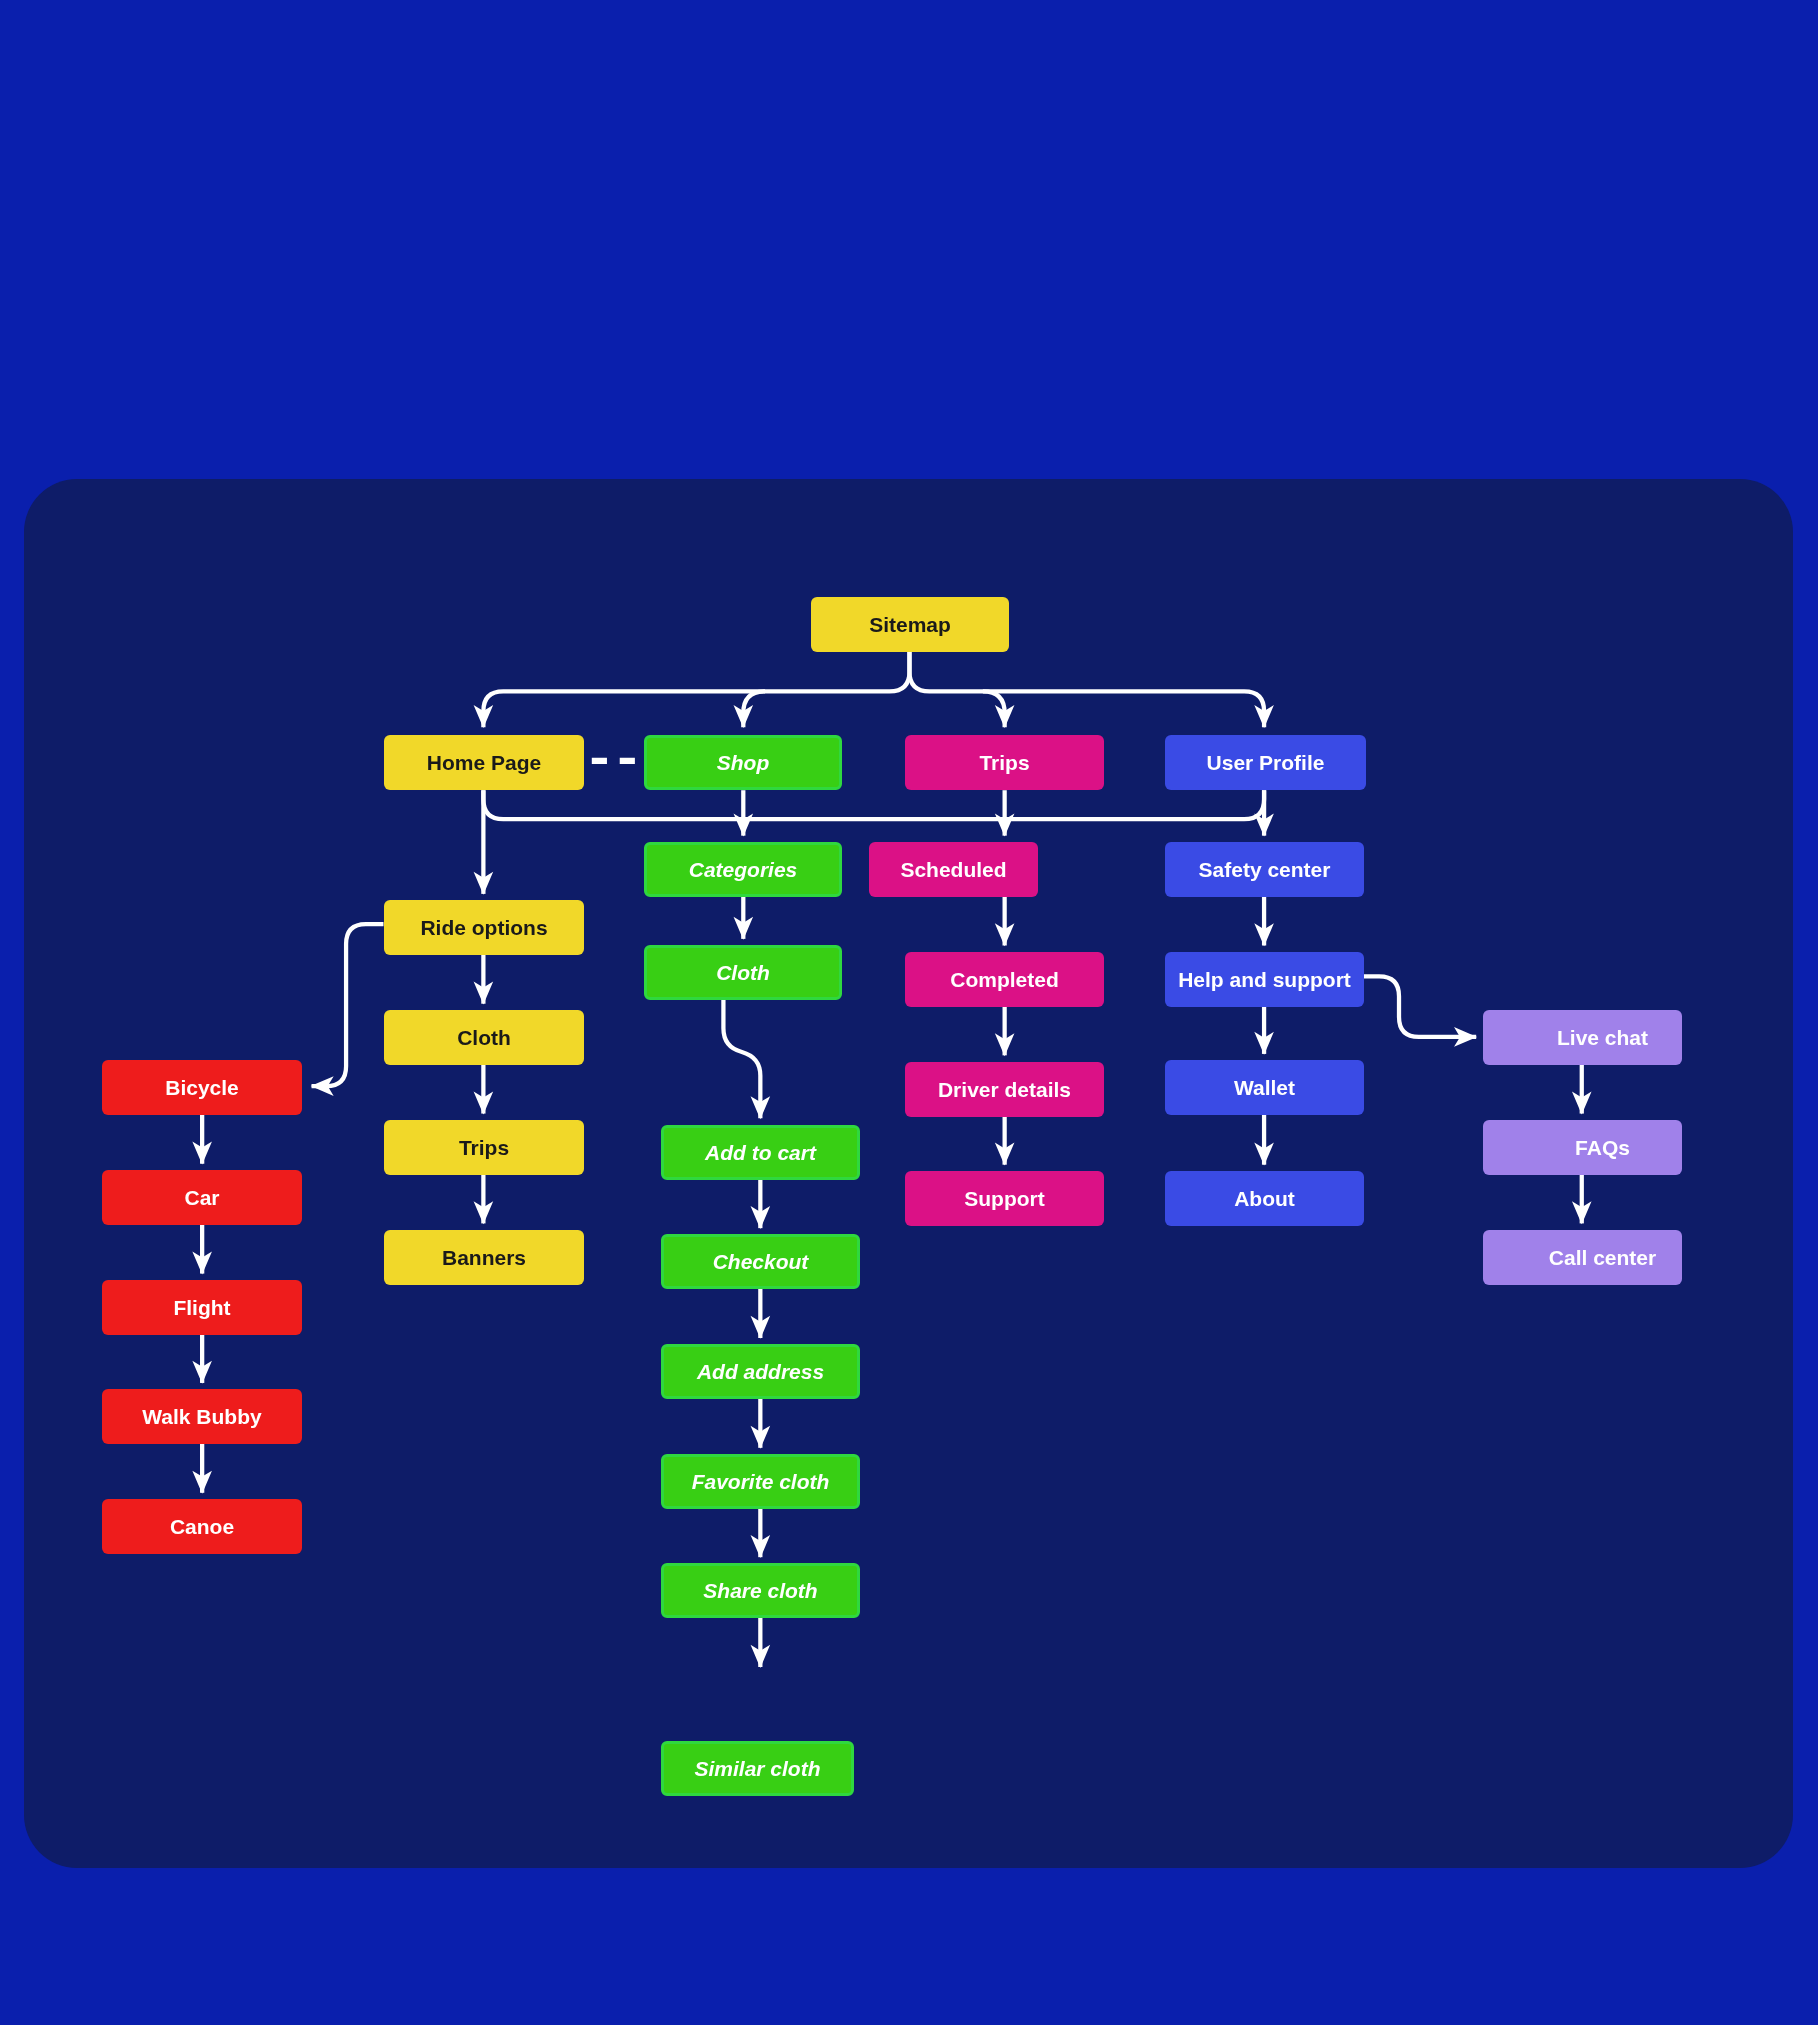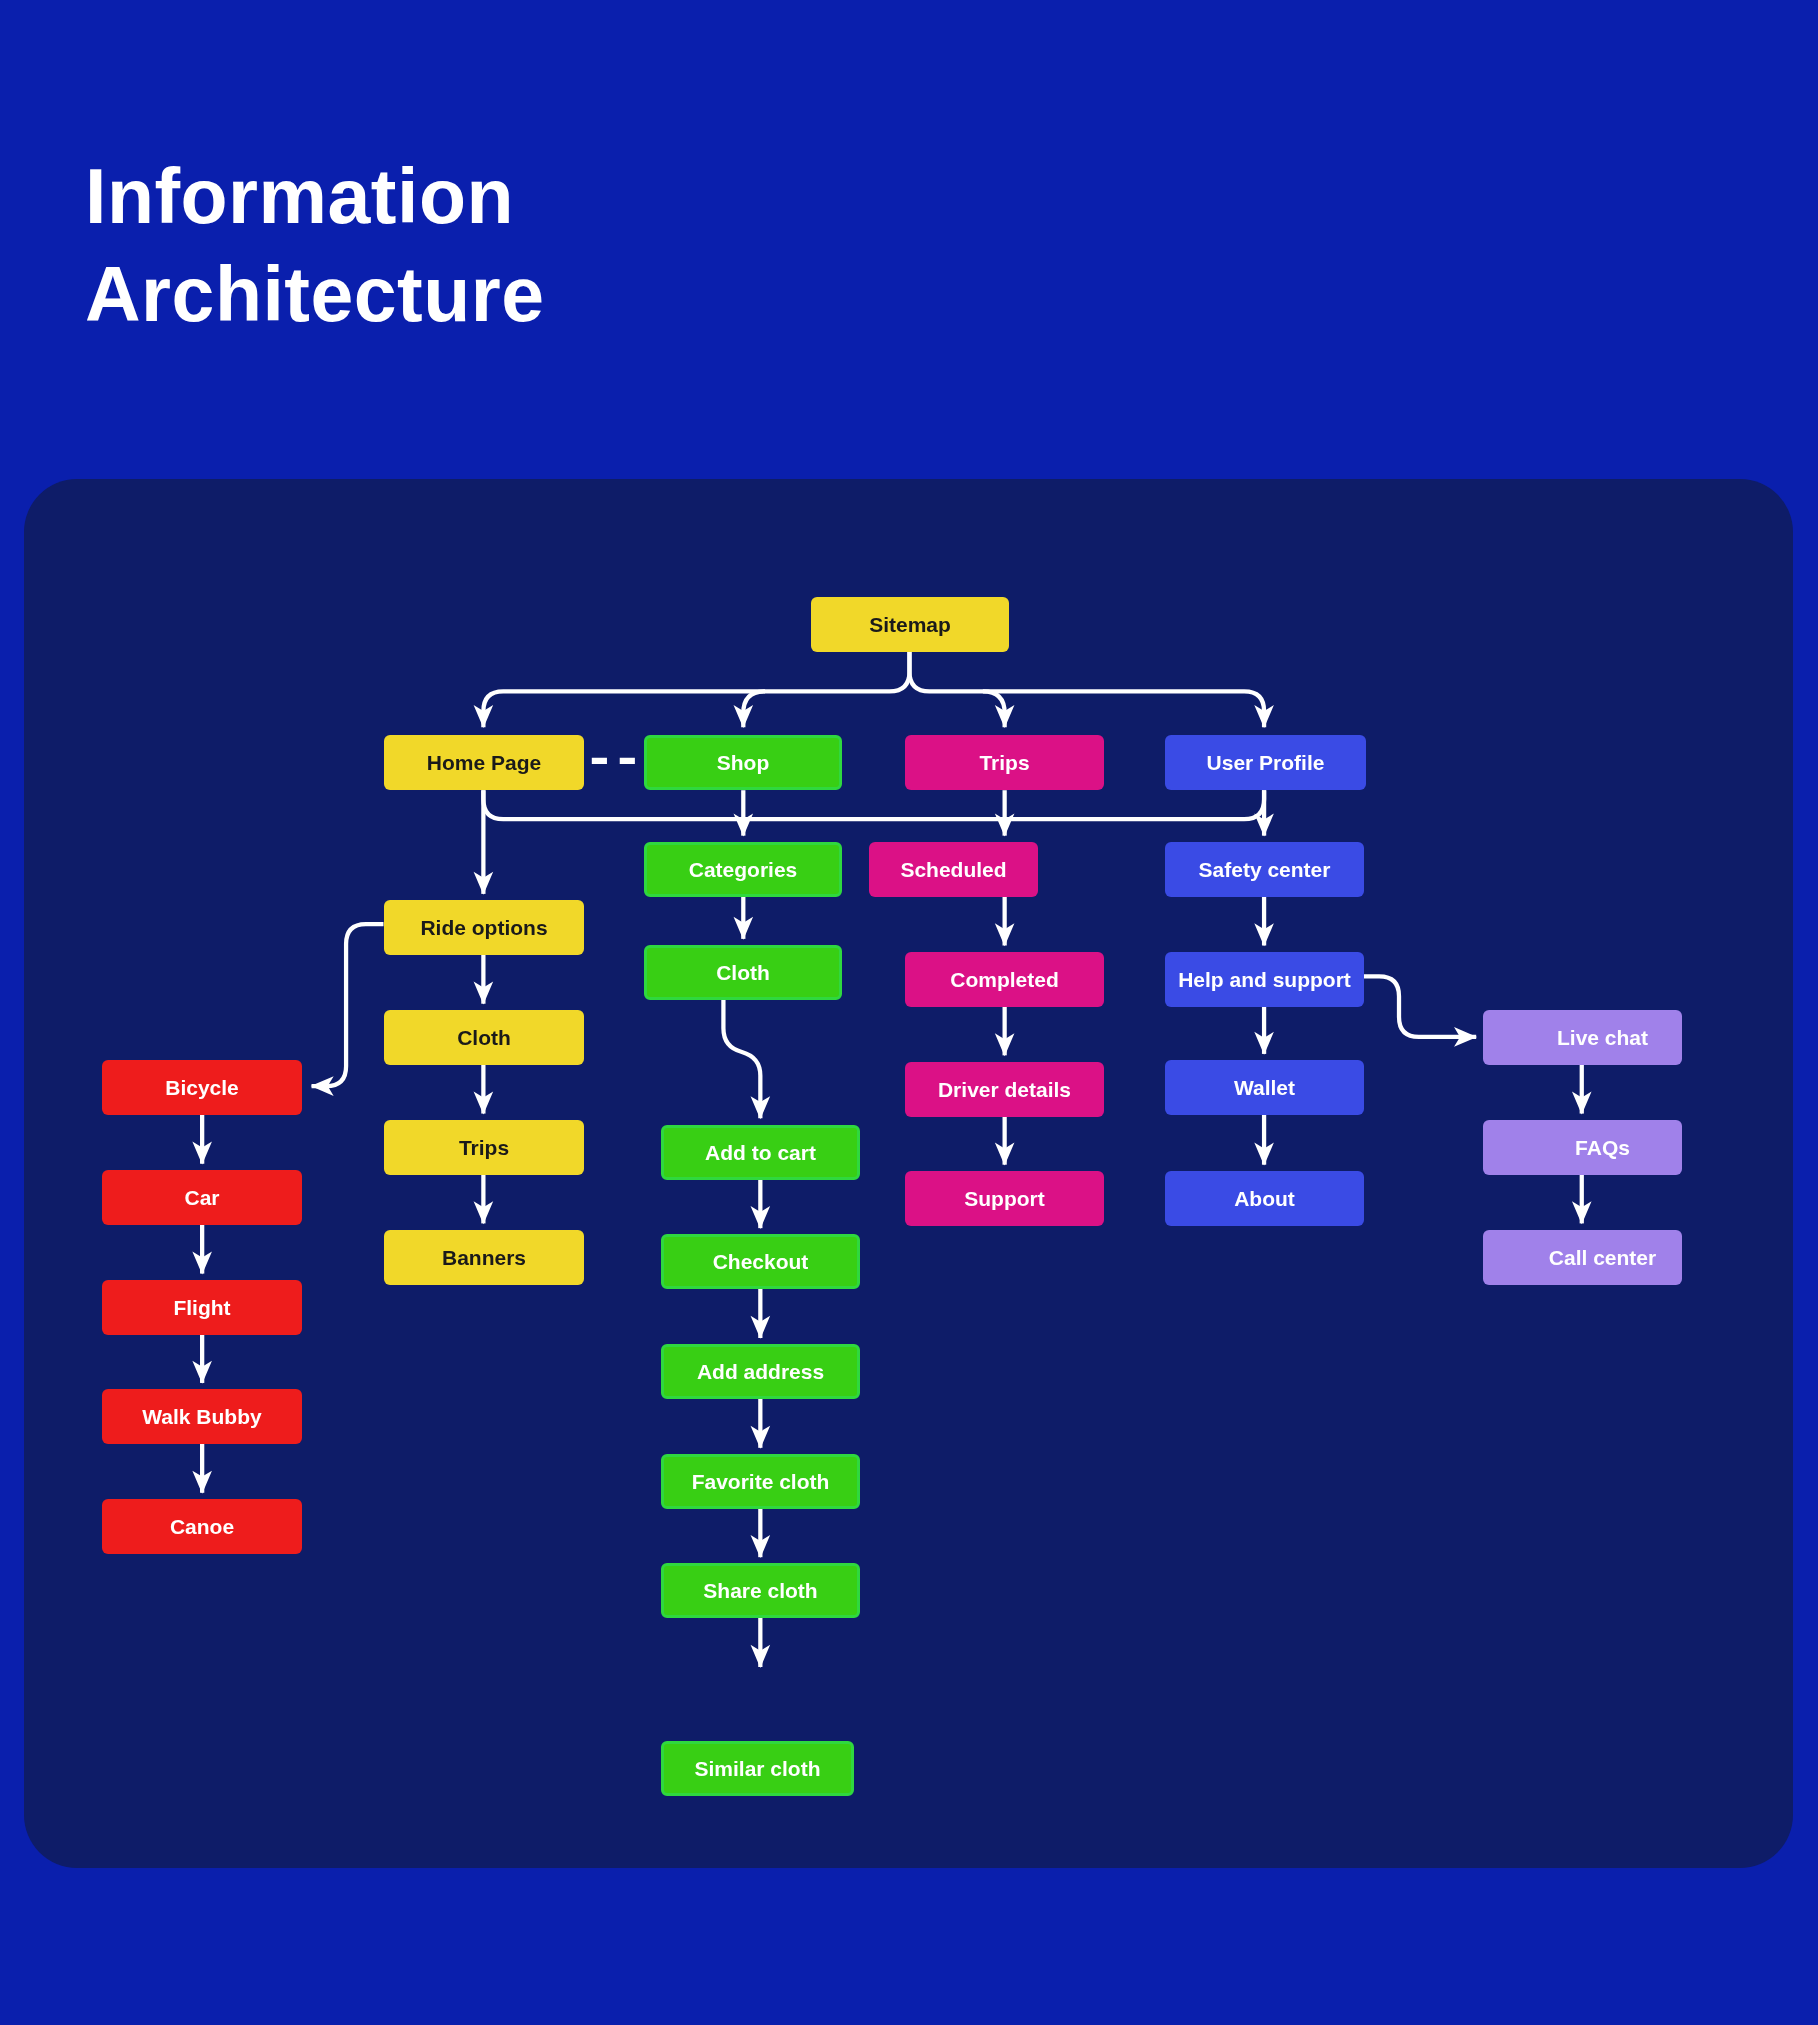--- a/index.html
+++ b/index.html
@@ -8,35 +8,31 @@
   .stage{position:absolute;inset:0;}
   .page-title{position:absolute;left:85px;top:147px;color:#ffffff;
               font-size:77px;font-weight:bold;line-height:98px;letter-spacing:0.5px;}
   .panel{position:absolute;left:24px;top:479px;width:1769px;height:1389px;
          background:#0E1C68;border-radius:53px;}
   svg.wires{position:absolute;left:0;top:0;width:1818px;height:2025px;pointer-events:none;}
   .node{position:absolute;height:55px;border-radius:6px;display:flex;
         align-items:center;justify-content:center;font-size:21px;font-weight:bold;
         box-sizing:border-box;white-space:nowrap;}
   .yellow{background:#F1D829;color:#1A1A1A;}
-  .green{background:#38CF14;border:3.8px solid #2FD83F;color:#ffffff;}
+  .green{background:#38CF14;border:3.8px solid #2FD83F;color:#ffffff;font-style:italic;}
   .red{background:#EE1C1C;color:#ffffff;}
   .magenta{background:#DB1186;color:#ffffff;}
   .blue{background:#3A4BE5;color:#ffffff;}
   .purple{background:#A081EA;color:#ffffff;padding-left:40px;}
 </style>
 </head>
 <body>
 
 <div class="stage">
 
-  <div class="page-title">
-    <div>Information</div>
-    <div>Architecture</div>
-  </div>
 
   <div class="panel"></div>
 
   <svg class="wires" viewBox="0 0 3840 4277">
     <defs>
       <marker id="arrow" viewBox="0 0 6 5" markerWidth="6" markerHeight="5" refX="5.4" refY="2.5" orient="auto" markerUnits="strokeWidth">
         <path d="M0.2,0.2 L5.6,2.5 L0.2,4.8 L1.6,2.5 Z" fill="#ffffff"></path>
       </marker>
     </defs>
     <g fill="none" stroke="#ffffff" stroke-width="9">

